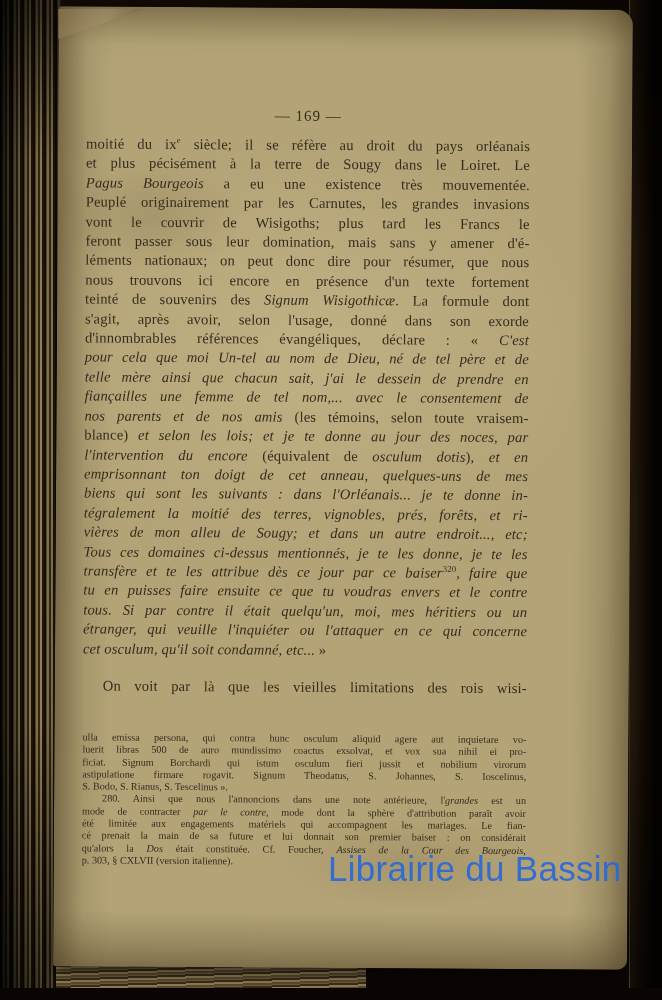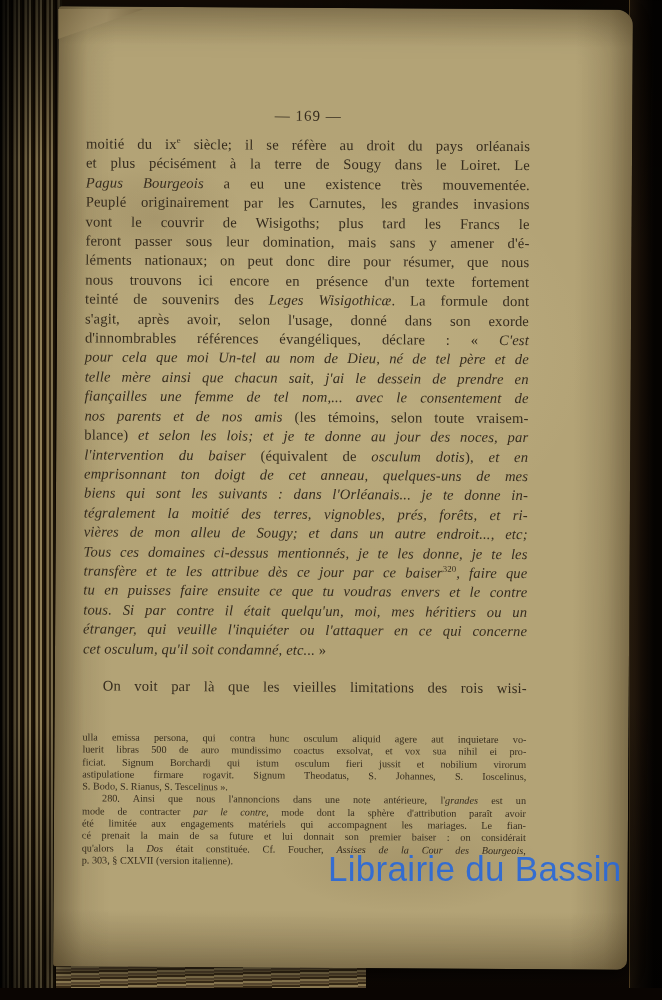--- a/index.html
+++ b/index.html
@@ -168,29 +168,29 @@
 
     <div class="body-text" id="body-text">
         <div class="tline">moitié du ix<sup>e</sup> siècle; il se réfère au droit du pays orléanais</div>
         <div class="tline">et plus pécisément à la terre de Sougy dans le Loiret. Le</div>
         <div class="tline"><i>Pagus Bourgeois</i> a eu une existence très mouvementée.</div>
         <div class="tline">Peuplé originairement par les Carnutes, les grandes invasions</div>
         <div class="tline">vont le couvrir de Wisigoths; plus tard les Francs le</div>
         <div class="tline">feront passer sous leur domination, mais sans y amener d'é-</div>
         <div class="tline">léments nationaux; on peut donc dire pour résumer, que nous</div>
         <div class="tline">nous trouvons ici encore en présence d'un texte fortement</div>
-        <div class="tline">teinté de souvenirs des <i>Leges Wisigothicæ</i>. La formule dont</div>
+        <div class="tline">teinté de souvenirs des <i>Signum Wisigothicæ</i>. La formule dont</div>
         <div class="tline">s'agit, après avoir, selon l'usage, donné dans son exorde</div>
         <div class="tline">d'innombrables références évangéliques, déclare : « <i>C'est</i></div>
         <div class="tline"><i>pour cela que moi Un-tel au nom de Dieu, né de tel père et de</i></div>
         <div class="tline"><i>telle mère ainsi que chacun sait, j'ai le dessein de prendre en</i></div>
         <div class="tline"><i>fiançailles une femme de tel nom,... avec le consentement de</i></div>
         <div class="tline"><i>nos parents et de nos amis</i> (les témoins, selon toute vraisem-</div>
         <div class="tline">blance) <i>et selon les lois; et je te donne au jour des noces, par</i></div>
-        <div class="tline"><i>l'intervention du baiser</i> (équivalent de <i>osculum dotis</i>), <i>et en</i></div>
+        <div class="tline"><i>l'intervention du encore</i> (équivalent de <i>osculum dotis</i>), <i>et en</i></div>
         <div class="tline"><i>emprisonnant ton doigt de cet anneau, quelques-uns de mes</i></div>
         <div class="tline"><i>biens qui sont les suivants : dans l'Orléanais... je te donne in-</i></div>
         <div class="tline"><i>tégralement la moitié des terres, vignobles, prés, forêts, et ri-</i></div>
         <div class="tline"><i>vières de mon alleu de Sougy; et dans un autre endroit..., etc;</i></div>
         <div class="tline"><i>Tous ces domaines ci-dessus mentionnés, je te les donne, je te les</i></div>
         <div class="tline"><i>transfère et te les attribue dès ce jour par ce baiser</i><sup>320</sup><i>, faire que</i></div>
         <div class="tline"><i>tu en puisses faire ensuite ce que tu voudras envers et le contre</i></div>
         <div class="tline"><i>tous. Si par contre il était quelqu'un, moi, mes héritiers ou un</i></div>
         <div class="tline"><i>étranger, qui veuille l'inquiéter ou l'attaquer en ce qui concerne</i></div>
         <div class="tline nj"><i>cet osculum, qu'il soit condamné, etc...</i> »</div>

